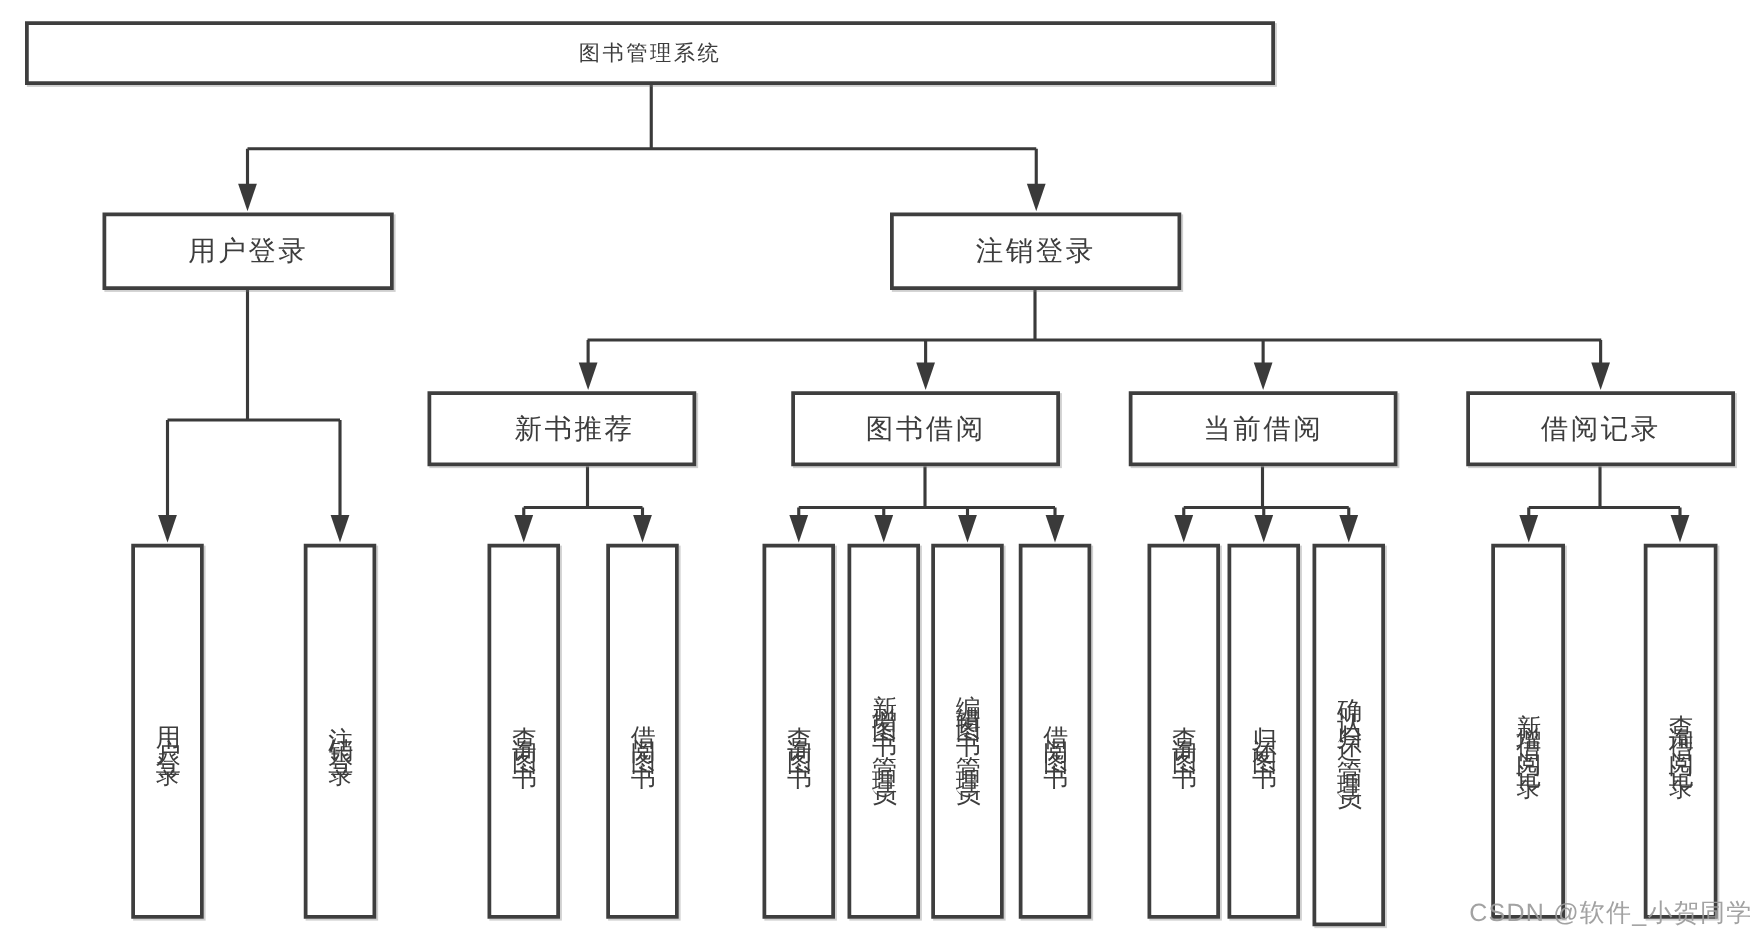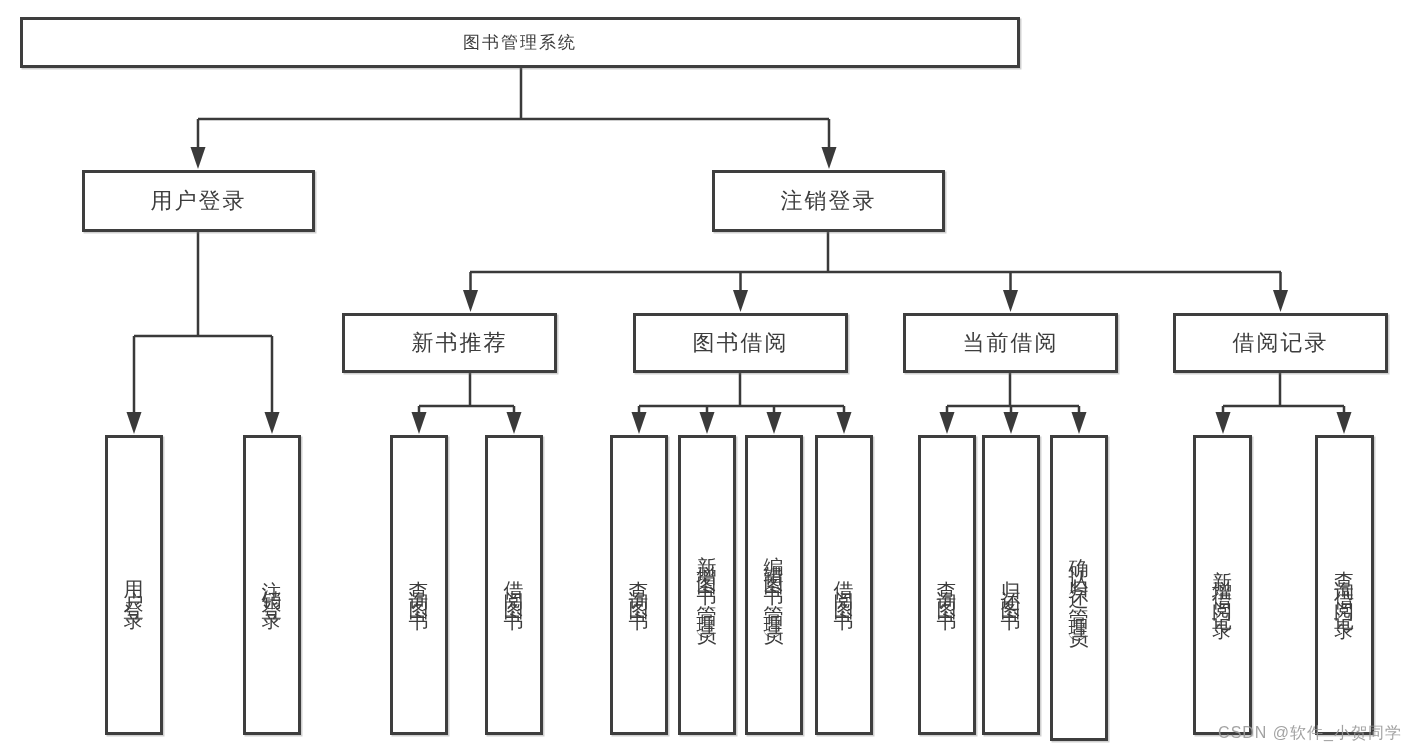--- a/index.html
+++ b/index.html
@@ -64,21 +64,21 @@
   #leaf-cur-return   { left: 982px; }
   #leaf-cur-confirm  { left: 1050px; height: 306px; }
   #leaf-recd-add     { left: 1193px; width: 59px; }
   #leaf-recd-query   { left: 1315px; width: 59px; }
   #watermark {
     position: absolute;
     right: 3px;
     bottom: 3px;
     z-index: 3;
     color: rgba(154,154,154,0.92);
-    font-size: 16px;
+    font-size: 20px;
     letter-spacing: 1px;
     white-space: nowrap;
   }
 </style>
 </head>
 <body>
 
 <div id="canvas">
 
   <svg id="connectors" viewBox="0 0 1405 747" xmlns="http://www.w3.org/2000/svg">

